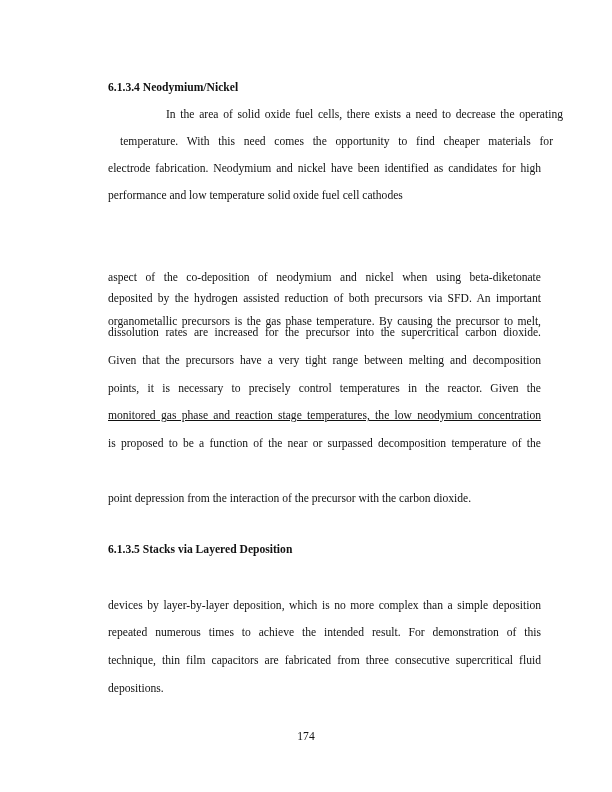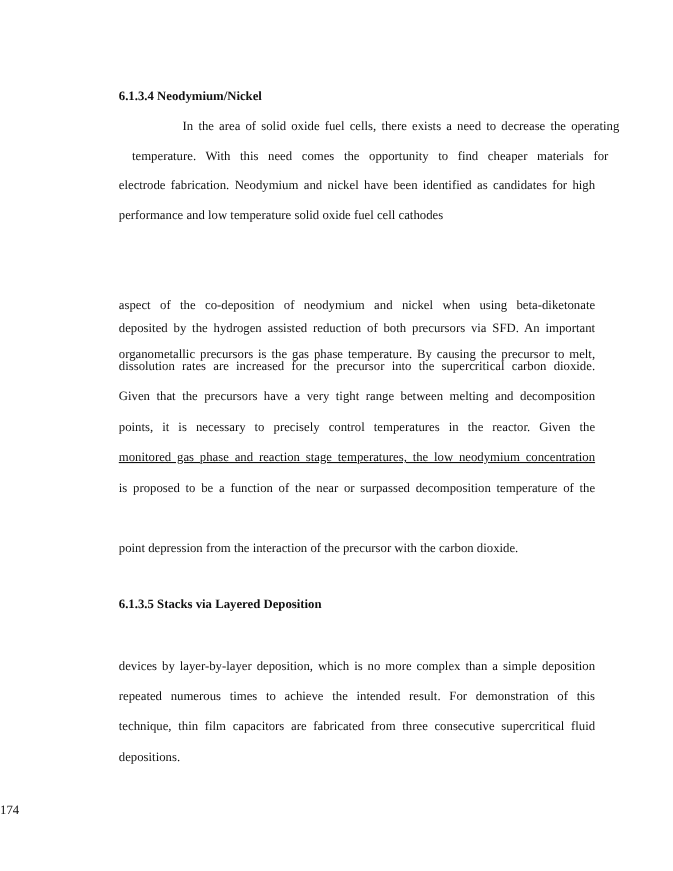--- a/index.html
+++ b/index.html
@@ -48,21 +48,21 @@
     width: 397px;
   }
   .line.last {
     text-align: left;
     text-align-last: left;
   }
   .page-number {
     position: absolute;
     left: 0;
     width: 612px;
-    text-align: left;
+    text-align: center;
     font-size: 11.6px;
     line-height: 14px;
   }
 </style>
 </head>
 <body>
 
 <div class="page">
 
   <div class="heading" style="top:81px;">6.1.3.4 Neodymium/Nickel</div>

